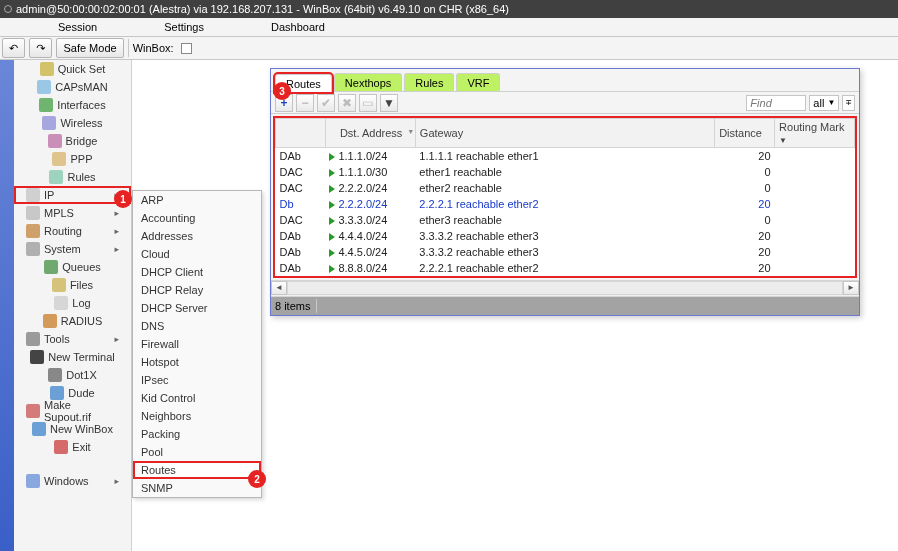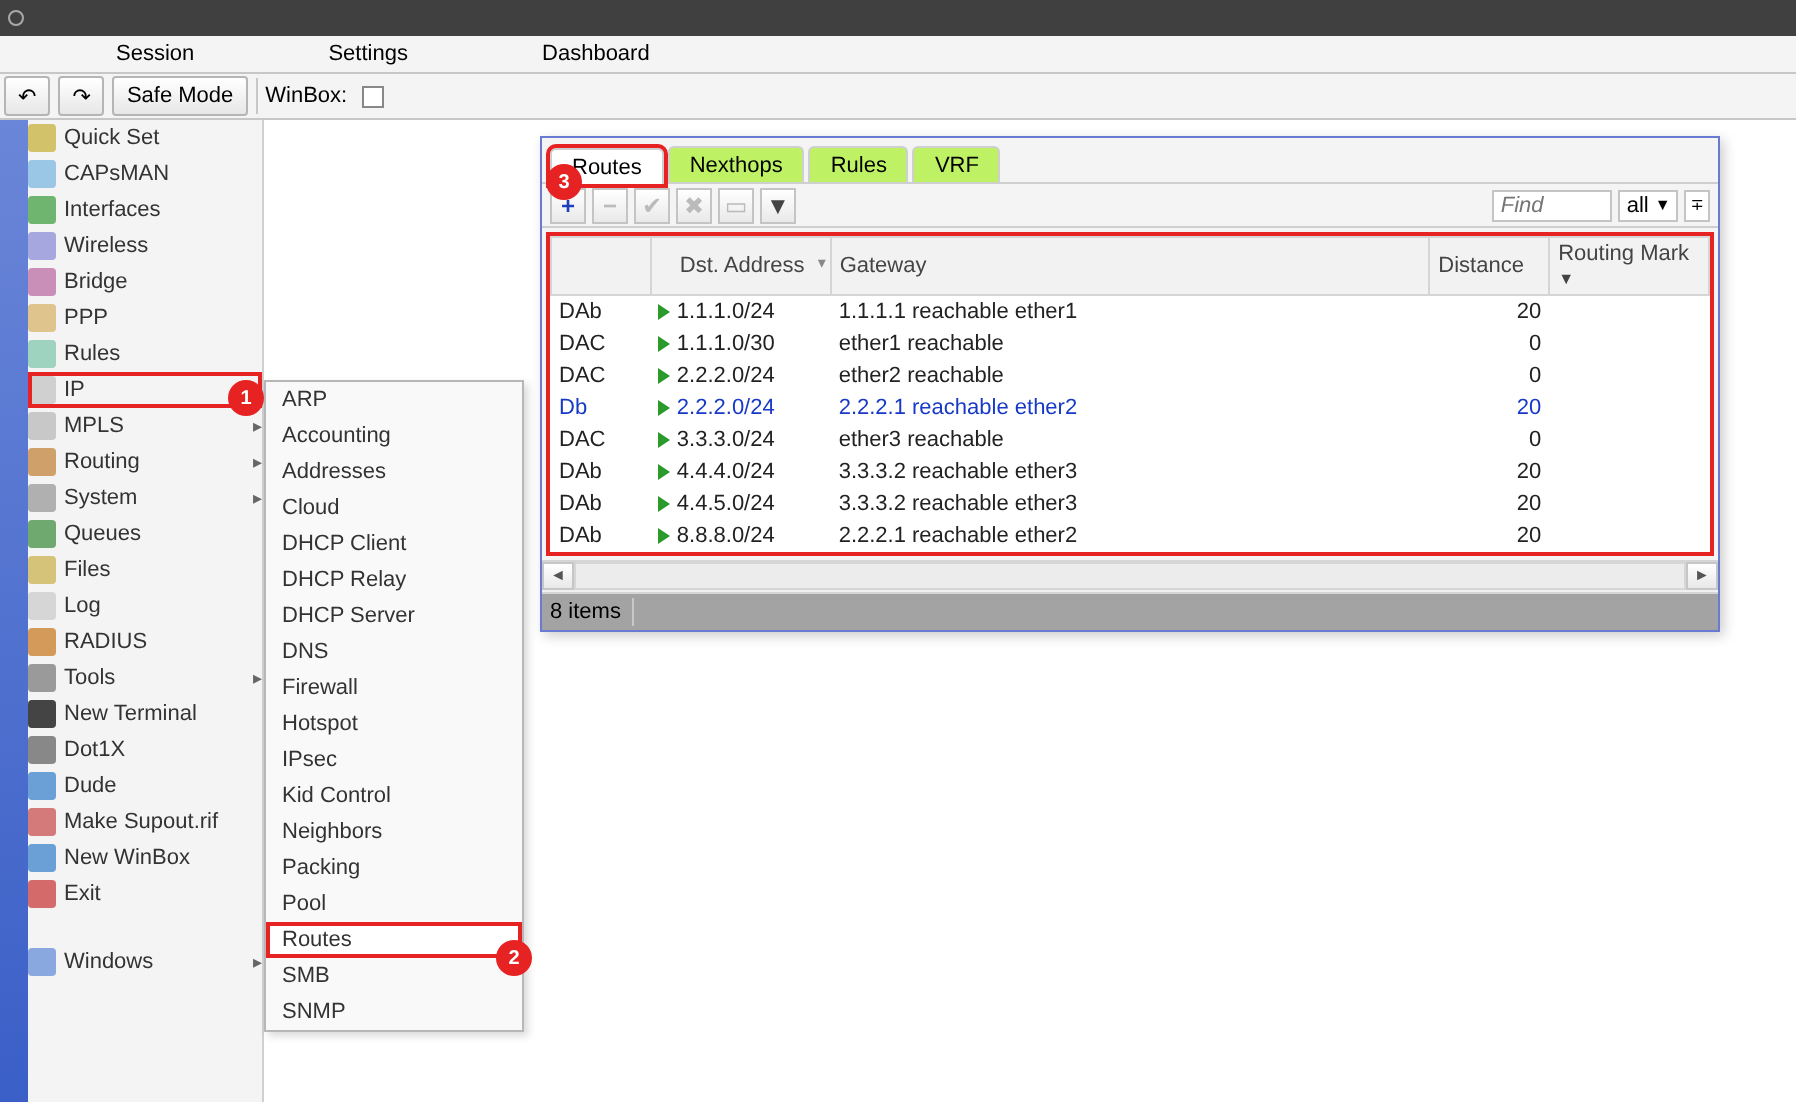--- a/index.html
+++ b/index.html
@@ -10,21 +10,21 @@
   .menubar { background: #f4f4f4; height: 18px; line-height: 18px; padding-left: 2px; }
   .menubar span { padding: 0 8px; display: inline-block; cursor: default; margin-left: 48px; }
 
   .toolbar { background: #f4f4f4; border-top:1px solid #c7c7c7; border-bottom:1px solid #c7c7c7; height: 24px; display:flex; align-items:center; padding:0 2px; gap:4px;}
   .tb-btn { border:1px solid #b5b5b5; background:linear-gradient(#fff,#e7e7e7); height:20px; padding:0 6px; display:inline-flex; align-items:center; border-radius:2px;}
   .tb-chk { width:11px; height:11px; border:1px solid #888; background:#fff; display:inline-block; margin-left:3px; vertical-align:middle;}
 
   .workspace { position:absolute; top:60px; left:0; right:0; bottom:0; background:#fff;}
   .bluebar { position:absolute; left:0; top:0; bottom:0; width:14px; background:linear-gradient(#6a86d8,#3a5fc7);}
   .sidebar { position:absolute; left:14px; top:0; bottom:0; width:118px; background:#f4f4f4; border-right:1px solid #d0d0d0;}
-  .sb-item { height:18px; display:flex; align-items:center; padding:0 0; gap:4px; cursor:default; color:#333;}
+  .sb-item { height:18px; display:flex; align-items:center; padding:0 12px; gap:4px; cursor:default; color:#333;justify-content:center;}
   .sb-icon { width:14px; height:14px; display:inline-block; background:#bcc5a8; border-radius:2px; flex:0 0 14px;}
   .sb-arrow { margin-left:auto; font-size:9px; color:#666;}
   .sb-item.hl { outline:2px solid #e62222; outline-offset:-2px;}
 
   .submenu { position:absolute; left:132px; top:130px; width:130px; background:#f9f9f9; border:1px solid #b7b7b7; box-shadow:2px 2px 4px rgba(0,0,0,.15);}
   .sm-item { height:18px; line-height:18px; padding:0 8px; color:#333;}
   .sm-item.hl { outline:2px solid #e62222; outline-offset:-2px; background:#fff;}
 
   .window { position:absolute; left:270px; top:8px; width:590px; border:1px solid #6a7ad0; background:#f4f4f4; box-shadow:2px 2px 6px rgba(0,0,0,.2);}
   .win-title { background:linear-gradient(#5f74d5,#4d63c8); color:#fff; height:16px; line-height:16px; padding:0 4px; display:flex; align-items:center;}
@@ -56,20 +56,21 @@
   .status { border-top:1px solid #d5d5d5; padding:2px 4px; background:#a3a3a3; display:flex; align-items:center;}
   .status .sep { width:1px; height:14px; background:#c8c8c8; margin:0 6px;}
 
   .badge { position:absolute; width:18px; height:18px; border-radius:50%; background:#e62222; color:#fff; font-size:10px; font-weight:bold; display:flex; align-items:center; justify-content:center; z-index:50;}
 </style>
 </head>
 <body>
 
 <div class="titlebar">
   <span class="dot"></span>
+  <span>admin@50:00:00:02:00:01 (Alestra) via 192.168.207.131 - WinBox (64bit) v6.49.10 on CHR (x86_64)</span>
 </div>
 
 <div class="menubar">
   <span>Session</span>
   <span>Settings</span>
   <span>Dashboard</span>
 </div>
 
 <div class="toolbar">
   <div class="tb-btn">
@@ -197,21 +198,20 @@
       <div class="sm-item">DHCP Server</div>
       <div class="sm-item">DNS</div>
       <div class="sm-item">Firewall</div>
       <div class="sm-item">Hotspot</div>
       <div class="sm-item">IPsec</div>
       <div class="sm-item">Kid Control</div>
       <div class="sm-item">Neighbors</div>
       <div class="sm-item">Packing</div>
       <div class="sm-item">Pool</div>
       <div class="sm-item hl">Routes</div>
-      <div class="sm-item">SMB</div>
       <div class="sm-item">SNMP</div>
     </div>
 
   <div class="badge" style="left:114px; top:130px;">1</div>
   <div class="badge" style="left:248px; top:410px;">2</div>
   <div class="badge" style="left:273px; top:22px;">3</div>
 
   <div class="window">
     <div class="tabs" id="wtabs">
         <div class="tab active hl">Routes</div>

